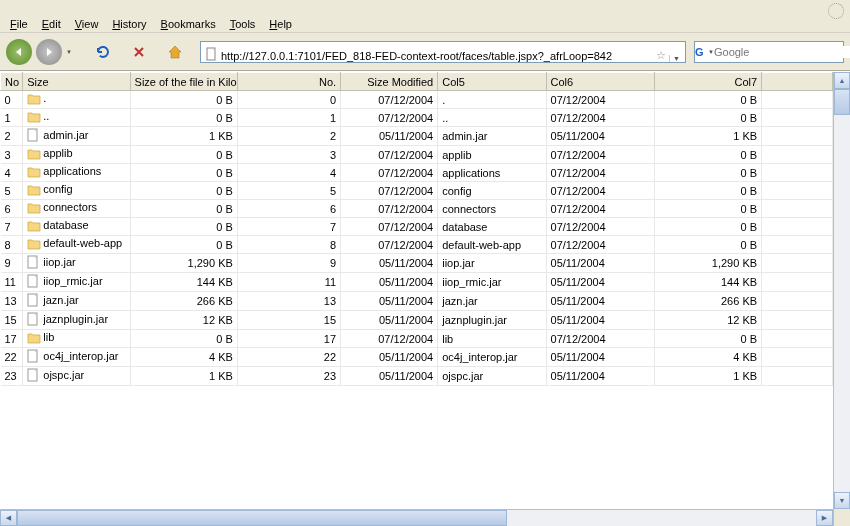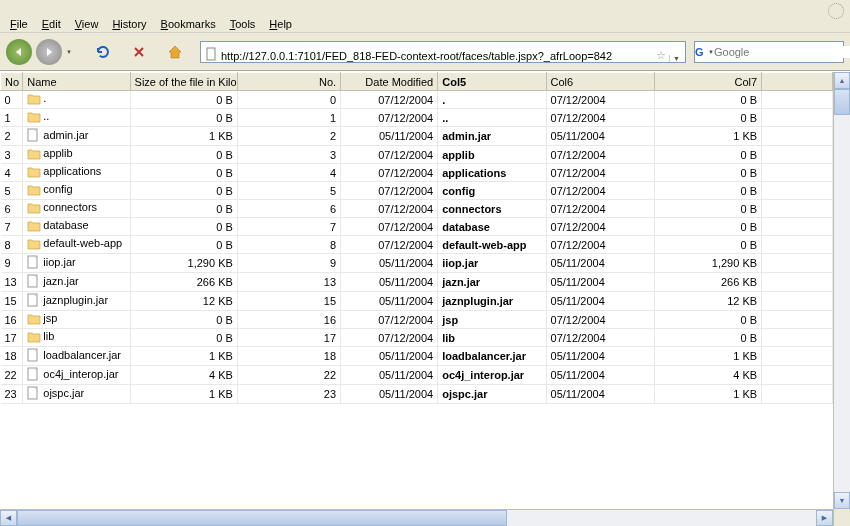--- a/index.html
+++ b/index.html
@@ -97,21 +97,21 @@
   border-bottom:1px solid #e8e8e4;
   border-right:1px solid #e8e8e4;
   padding:1px 4px; height:18px;
   white-space:nowrap; overflow:hidden;
 }
 .col-no   { width:22px; }
 .col-name { width:106px; }
 .col-size { width:106px; }
 .col-no2  { width:102px;margin-left:14px; }
 .col-date { width:96px; }
-.col-5    { width:107px;font-weight:bold; }
+.col-5    { width:107px; }
 .col-6    { width:107px; }
 .col-7    { width:106px; }
 .col-ext  { width:70px; }
 .folder-icon, .file-icon { display:inline-block; width:14px; vertical-align:middle; margin-right:2px;}
 .vscroll {
   width:17px; background:#ece9d8;
   border-left:1px solid #c0c0b0;
   display:flex; flex-direction:column;
 }
 .scroll-btn {
@@ -197,24 +197,24 @@
   </div>
 </div>
 
 <div class="content">
   <div class="table-wrap">
     <div class="table-inner">
       <table>
         <thead>
             <tr>
               <th class="col-no">No</th>
-              <th class="col-name">Name</th>
+              <th class="col-name">Size</th>
               <th class="col-size num">Size of the file in Kilo l</th>
               <th class="col-no2 num">No.</th>
-              <th class="col-date num">Date Modified</th>
+              <th class="col-date num">Size Modified</th>
               <th class="col-5">Col5</th>
               <th class="col-6">Col6</th>
               <th class="col-7 num">Col7</th>
               <th class="col-ext"></th>
             </tr>
           </thead>
         <tbody>
             <tr>
               <td class="col-no">0</td>
               <td class="col-name"><span class="folder-icon"><svg width="14" height="12" viewBox="0 0 14 12">
@@ -341,20 +341,34 @@
                   </svg></span>iiop.jar</td>
               <td class="col-size num">1,290 KB</td>
               <td class="col-no2 num">9</td>
               <td class="col-date num">05/11/2004</td>
               <td class="col-5">iiop.jar</td>
               <td class="col-6">05/11/2004</td>
               <td class="col-7 num">1,290 KB</td>
               <td class="col-ext"></td>
             </tr>
             <tr>
+              <td class="col-no">11</td>
+              <td class="col-name"><span class="file-icon"><svg width="12" height="14" viewBox="0 0 12 14">
+                    <rect x="1" y="1" width="9" height="12" fill="#fff" stroke="#999"></rect>
+                    <path d="M8 1L10 3H8Z" fill="#ccc"></path>
+                  </svg></span>iiop_rmic.jar</td>
+              <td class="col-size num">144 KB</td>
+              <td class="col-no2 num">11</td>
+              <td class="col-date num">05/11/2004</td>
+              <td class="col-5">iiop_rmic.jar</td>
+              <td class="col-6">05/11/2004</td>
+              <td class="col-7 num">144 KB</td>
+              <td class="col-ext"></td>
+            </tr>
+            <tr>
               <td class="col-no">13</td>
               <td class="col-name"><span class="file-icon"><svg width="12" height="14" viewBox="0 0 12 14">
                     <rect x="1" y="1" width="9" height="12" fill="#fff" stroke="#999"></rect>
                     <path d="M8 1L10 3H8Z" fill="#ccc"></path>
                   </svg></span>jazn.jar</td>
               <td class="col-size num">266 KB</td>
               <td class="col-no2 num">13</td>
               <td class="col-date num">05/11/2004</td>
               <td class="col-5">jazn.jar</td>
               <td class="col-6">05/11/2004</td>
@@ -369,57 +383,30 @@
                   </svg></span>jaznplugin.jar</td>
               <td class="col-size num">12 KB</td>
               <td class="col-no2 num">15</td>
               <td class="col-date num">05/11/2004</td>
               <td class="col-5">jaznplugin.jar</td>
               <td class="col-6">05/11/2004</td>
               <td class="col-7 num">12 KB</td>
               <td class="col-ext"></td>
             </tr>
             <tr>
-              <td class="col-no">16</td>
-              <td class="col-name"><span class="folder-icon"><svg width="14" height="12" viewBox="0 0 14 12">
-                    <path d="M1 2h4l1 1h7v8H1z" fill="#f6d682" stroke="#c9a33a" stroke-width=".7"></path>
-                  </svg></span>jsp</td>
-              <td class="col-size num">0 B</td>
-              <td class="col-no2 num">16</td>
-              <td class="col-date num">07/12/2004</td>
-              <td class="col-5">jsp</td>
-              <td class="col-6">07/12/2004</td>
-              <td class="col-7 num">0 B</td>
-              <td class="col-ext"></td>
-            </tr>
-            <tr>
               <td class="col-no">17</td>
               <td class="col-name"><span class="folder-icon"><svg width="14" height="12" viewBox="0 0 14 12">
                     <path d="M1 2h4l1 1h7v8H1z" fill="#f6d682" stroke="#c9a33a" stroke-width=".7"></path>
                   </svg></span>lib</td>
               <td class="col-size num">0 B</td>
               <td class="col-no2 num">17</td>
               <td class="col-date num">07/12/2004</td>
               <td class="col-5">lib</td>
               <td class="col-6">07/12/2004</td>
               <td class="col-7 num">0 B</td>
-              <td class="col-ext"></td>
-            </tr>
-            <tr>
-              <td class="col-no">18</td>
-              <td class="col-name"><span class="file-icon"><svg width="12" height="14" viewBox="0 0 12 14">
-                    <rect x="1" y="1" width="9" height="12" fill="#fff" stroke="#999"></rect>
-                    <path d="M8 1L10 3H8Z" fill="#ccc"></path>
-                  </svg></span>loadbalancer.jar</td>
-              <td class="col-size num">1 KB</td>
-              <td class="col-no2 num">18</td>
-              <td class="col-date num">05/11/2004</td>
-              <td class="col-5">loadbalancer.jar</td>
-              <td class="col-6">05/11/2004</td>
-              <td class="col-7 num">1 KB</td>
               <td class="col-ext"></td>
             </tr>
             <tr>
               <td class="col-no">22</td>
               <td class="col-name"><span class="file-icon"><svg width="12" height="14" viewBox="0 0 12 14">
                     <rect x="1" y="1" width="9" height="12" fill="#fff" stroke="#999"></rect>
                     <path d="M8 1L10 3H8Z" fill="#ccc"></path>
                   </svg></span>oc4j_interop.jar</td>
               <td class="col-size num">4 KB</td>
               <td class="col-no2 num">22</td>

